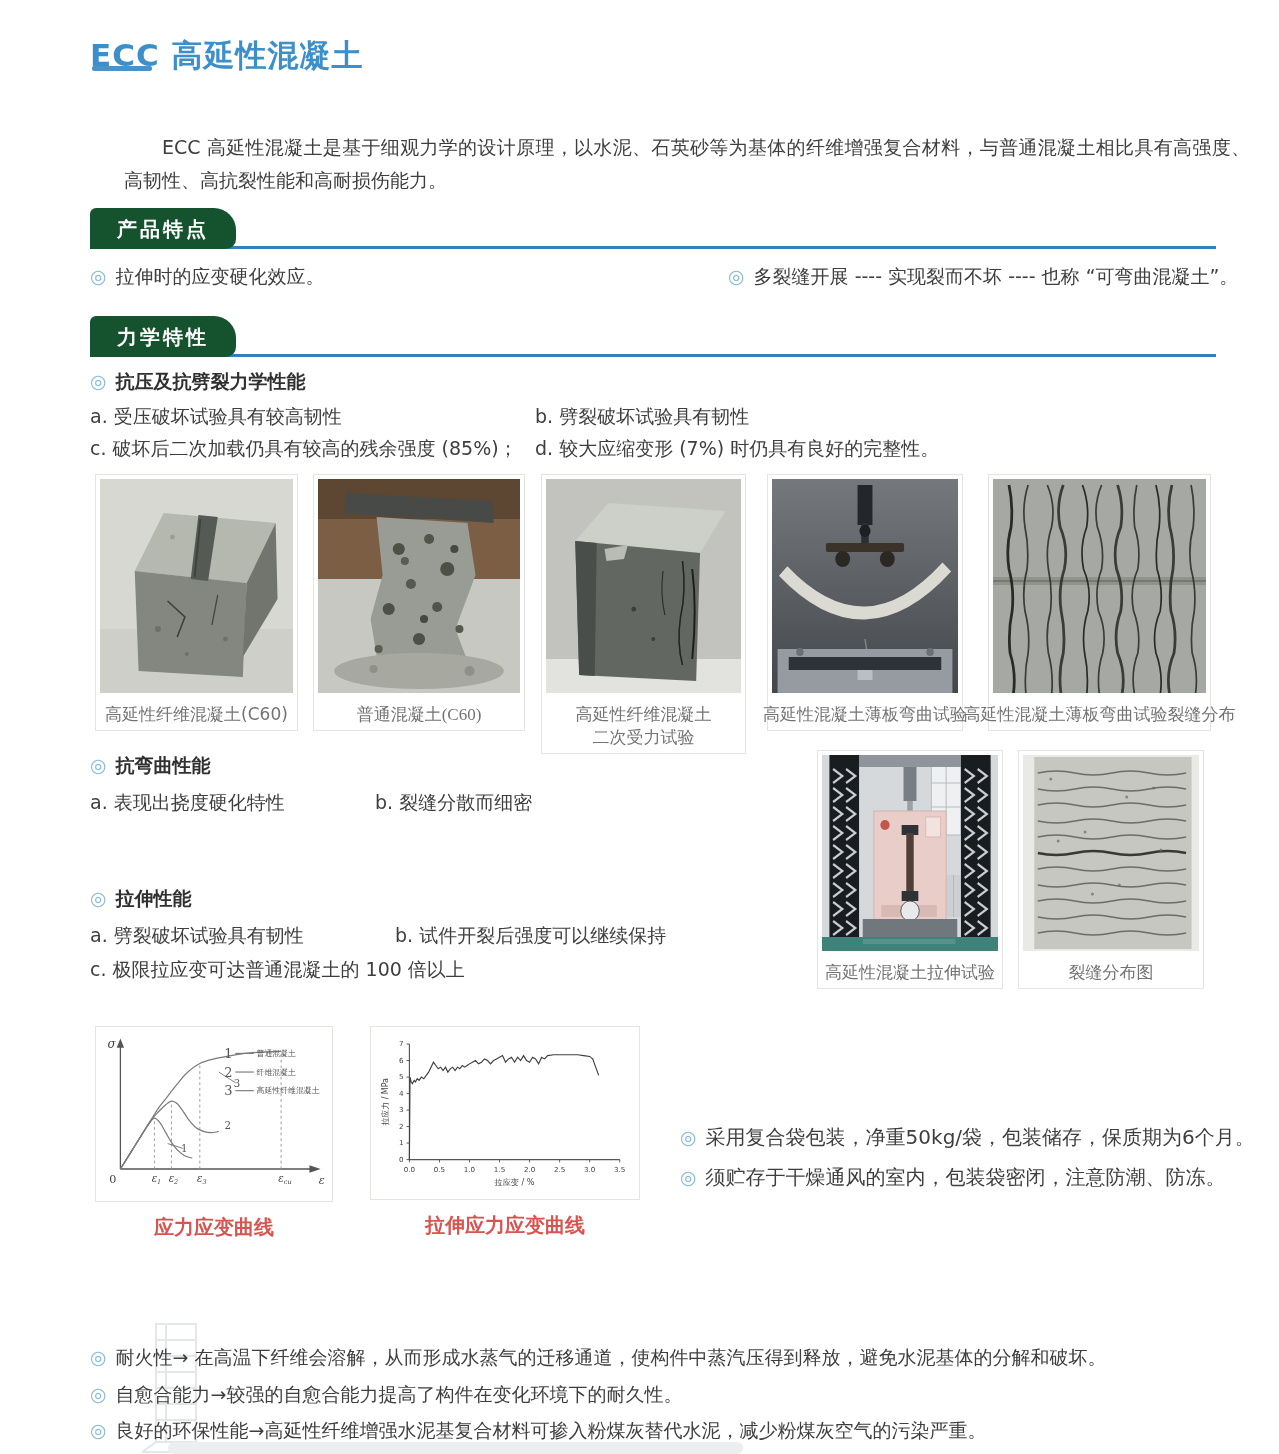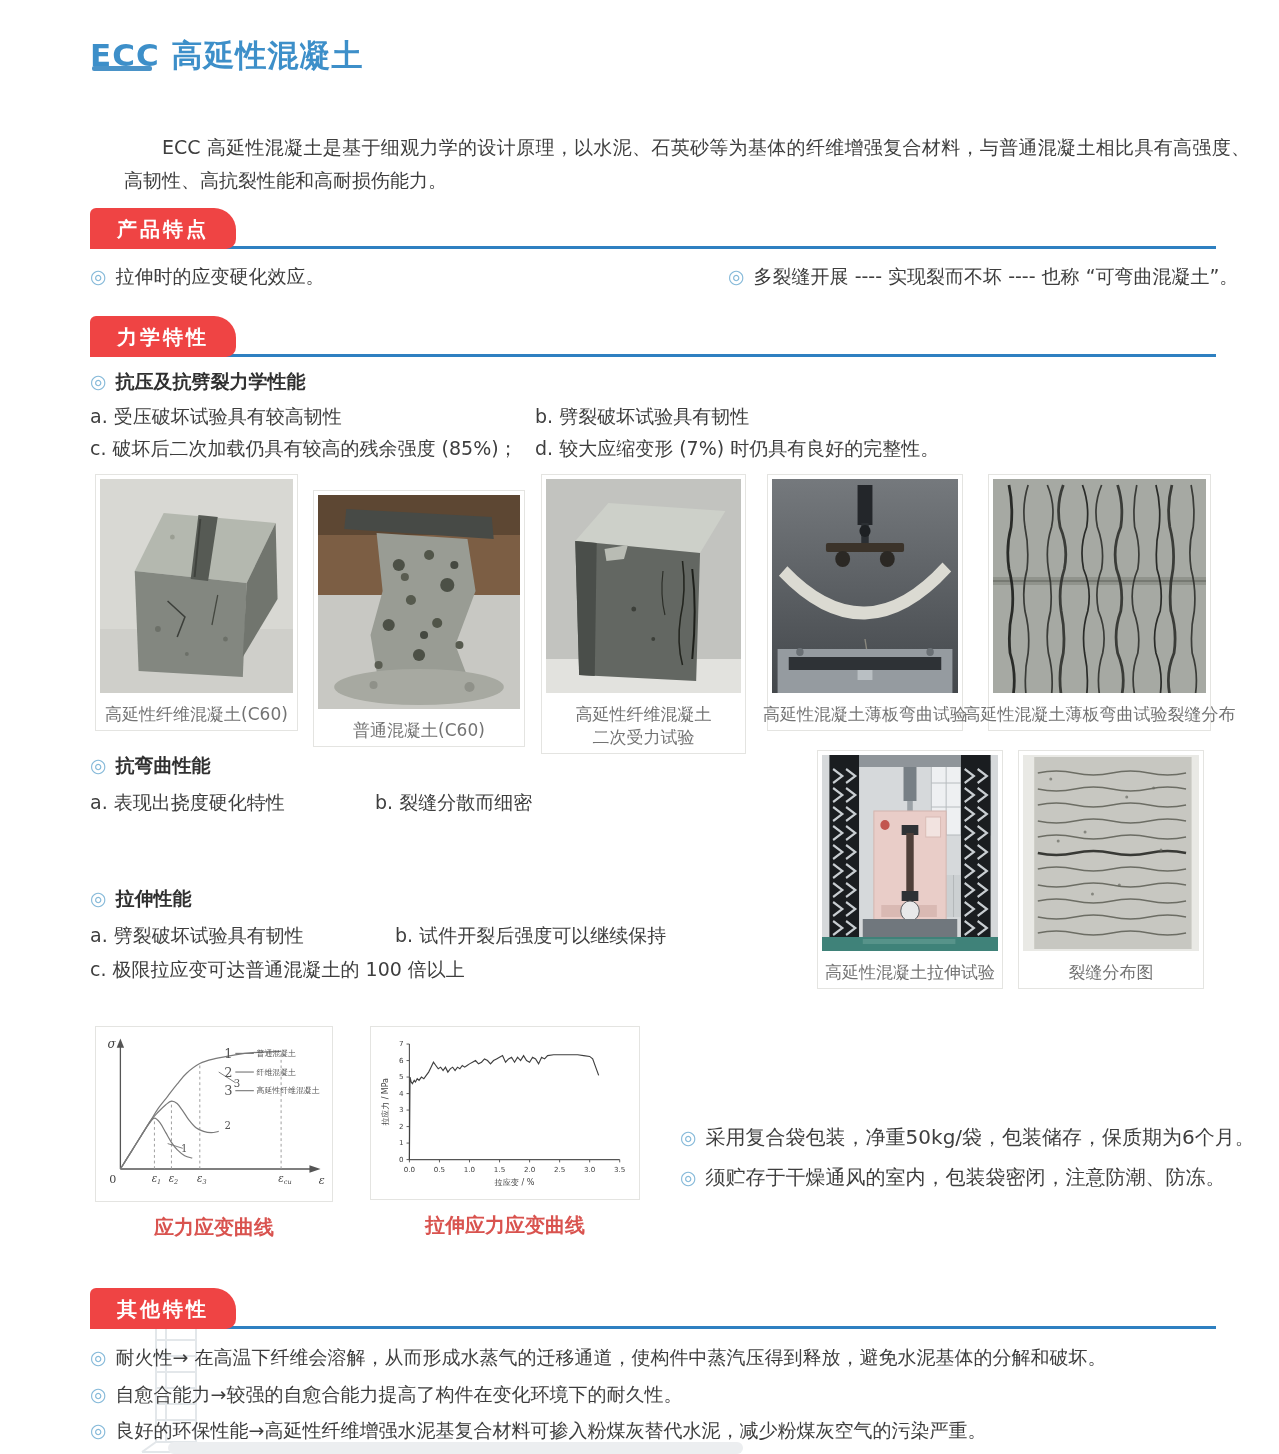--- a/index.html
+++ b/index.html
@@ -3,21 +3,21 @@
 <meta charset="utf-8">
 <style>
   html,body{margin:0;padding:0;background:#fff;}
   body{font-family:"DejaVu Sans","Liberation Sans",sans-serif;color:#3e3e3e;}
   .page{position:relative;width:1279px;height:1454px;background:#fff;overflow:hidden;}
   .abs{position:absolute;}
   .title{font-size:31px;font-weight:bold;color:#3d8fc9;letter-spacing:1px;white-space:nowrap;}
   .title-underline{background:#4a93c8;border-radius:2px;}
   .intro{font-size:19px;line-height:33px;text-indent:2em;color:#3e3e3e;text-align:justify;}
   .sec{height:38px;border-bottom:3px solid #2e80c1;}
-  .badge{position:absolute;left:0;top:0;height:41px;box-sizing:border-box;background:#ef4444;color:#fff;
+  .badge{position:absolute;left:0;top:0;height:41px;box-sizing:border-box;background:#14532d;color:#fff;
          font-size:20px;font-weight:bold;padding:8px 27px 0 27px;border-radius:6px 22px 10px 0;
          letter-spacing:3px;white-space:nowrap;}
   .bullet{color:#85b9d9;margin-right:9px;font-size:19px;}
   .item{font-size:19px;line-height:28px;white-space:nowrap;}
   .subhead{font-size:19px;font-weight:bold;color:#303030;white-space:nowrap;}
   .fig{padding:4px;border:1px solid #e4e4e1;background:#fff;box-sizing:border-box;margin:0;}
   .fig svg{display:block;width:100%;}
   .cap{position:relative;left:50%;transform:translateX(-50%);width:max-content;color:#737373;
        font-size:17px;text-align:center;margin-top:10px;line-height:23px;white-space:nowrap;}
   .chart-cap{color:#d9534f;font-size:20px;font-weight:bold;text-align:center;margin-top:12px;white-space:nowrap;}
@@ -86,21 +86,21 @@
       <path d="M70,122 l18,16 l-8,20" stroke="#3c3f3a" stroke-width="1.6" fill="none"></path>
       <path d="M122,116 l-6,30" stroke="#44473f" stroke-width="1.3" fill="none"></path>
       <circle cx="60" cy="150" r="3" fill="#6c7068"></circle>
         <circle cx="130" cy="160" r="2.5" fill="#6c7068"></circle>
       <circle cx="90" cy="175" r="2" fill="#6c7068"></circle>
         <circle cx="75" cy="58" r="2.5" fill="#9a9e93"></circle>
     </svg>
     <figcaption class="cap">高延性纤维混凝土(C60)</figcaption>
   </figure>
 
-  <figure class="fig abs" style="left:313px;top:490px;width:212px;z-index:1;">
+  <figure class="fig abs" style="left:313px;top:474px;width:212px;z-index:1;font-family:Liberation Serif, serif;">
     <svg height="214" viewBox="0 0 200 214" preserveAspectRatio="none">
       <rect width="200" height="214" fill="#c8c8c3"></rect>
       <rect width="200" height="40" fill="#5d4733"></rect>
         <rect y="40" width="200" height="60" fill="#7c5e44"></rect>
       <polygon points="28,14 172,22 174,44 26,34" fill="#474a46"></polygon>
       <polygon points="58,38 148,44 156,96 136,150 148,182 60,188 52,140 64,96" fill="#999c94"></polygon>
       <ellipse cx="100" cy="192" rx="84" ry="18" fill="#a7a9a1"></ellipse>
       <circle cx="80" cy="70" r="6" fill="#4c5046"></circle>
         <circle cx="110" cy="60" r="5" fill="#515549"></circle>
       <circle cx="128" cy="90" r="7" fill="#4c5046"></circle>
@@ -380,23 +380,20 @@
     <figcaption class="chart-cap">拉伸应力应变曲线</figcaption>
   </figure>
 
   <div class="pk-item abs" style="left:680px;top:1122px;z-index:1;">
     <span class="bullet">◎</span><span>采用复合袋包装，净重50kg/袋，包装储存，保质期为6个月。</span>
   </div>
   <div class="pk-item abs" style="left:680px;top:1162px;z-index:1;">
     <span class="bullet">◎</span><span>须贮存于干燥通风的室内，包装袋密闭，注意防潮、防冻。</span>
   </div>
 
-  <div class="sec abs" style="left:90px;top:1288px;width:1126px;z-index:1;">
-    <div class="badge">其他特性</div>
-  </div>
   <div class="ot-item abs" style="left:90px;top:1342px;z-index:1;">
     <span class="bullet">◎</span><span>耐火性→ 在高温下纤维会溶解，从而形成水蒸气的迁移通道，使构件中蒸汽压得到释放，避免水泥基体的分解和破坏。</span>
   </div>
   <div class="ot-item abs" style="left:90px;top:1379px;z-index:1;">
     <span class="bullet">◎</span><span>自愈合能力→较强的自愈合能力提高了构件在变化环境下的耐久性。</span>
   </div>
   <div class="ot-item abs" style="left:90px;top:1415px;z-index:1;">
     <span class="bullet">◎</span><span>良好的环保性能→高延性纤维增强水泥基复合材料可掺入粉煤灰替代水泥，减少粉煤灰空气的污染严重。</span>
   </div>
 

